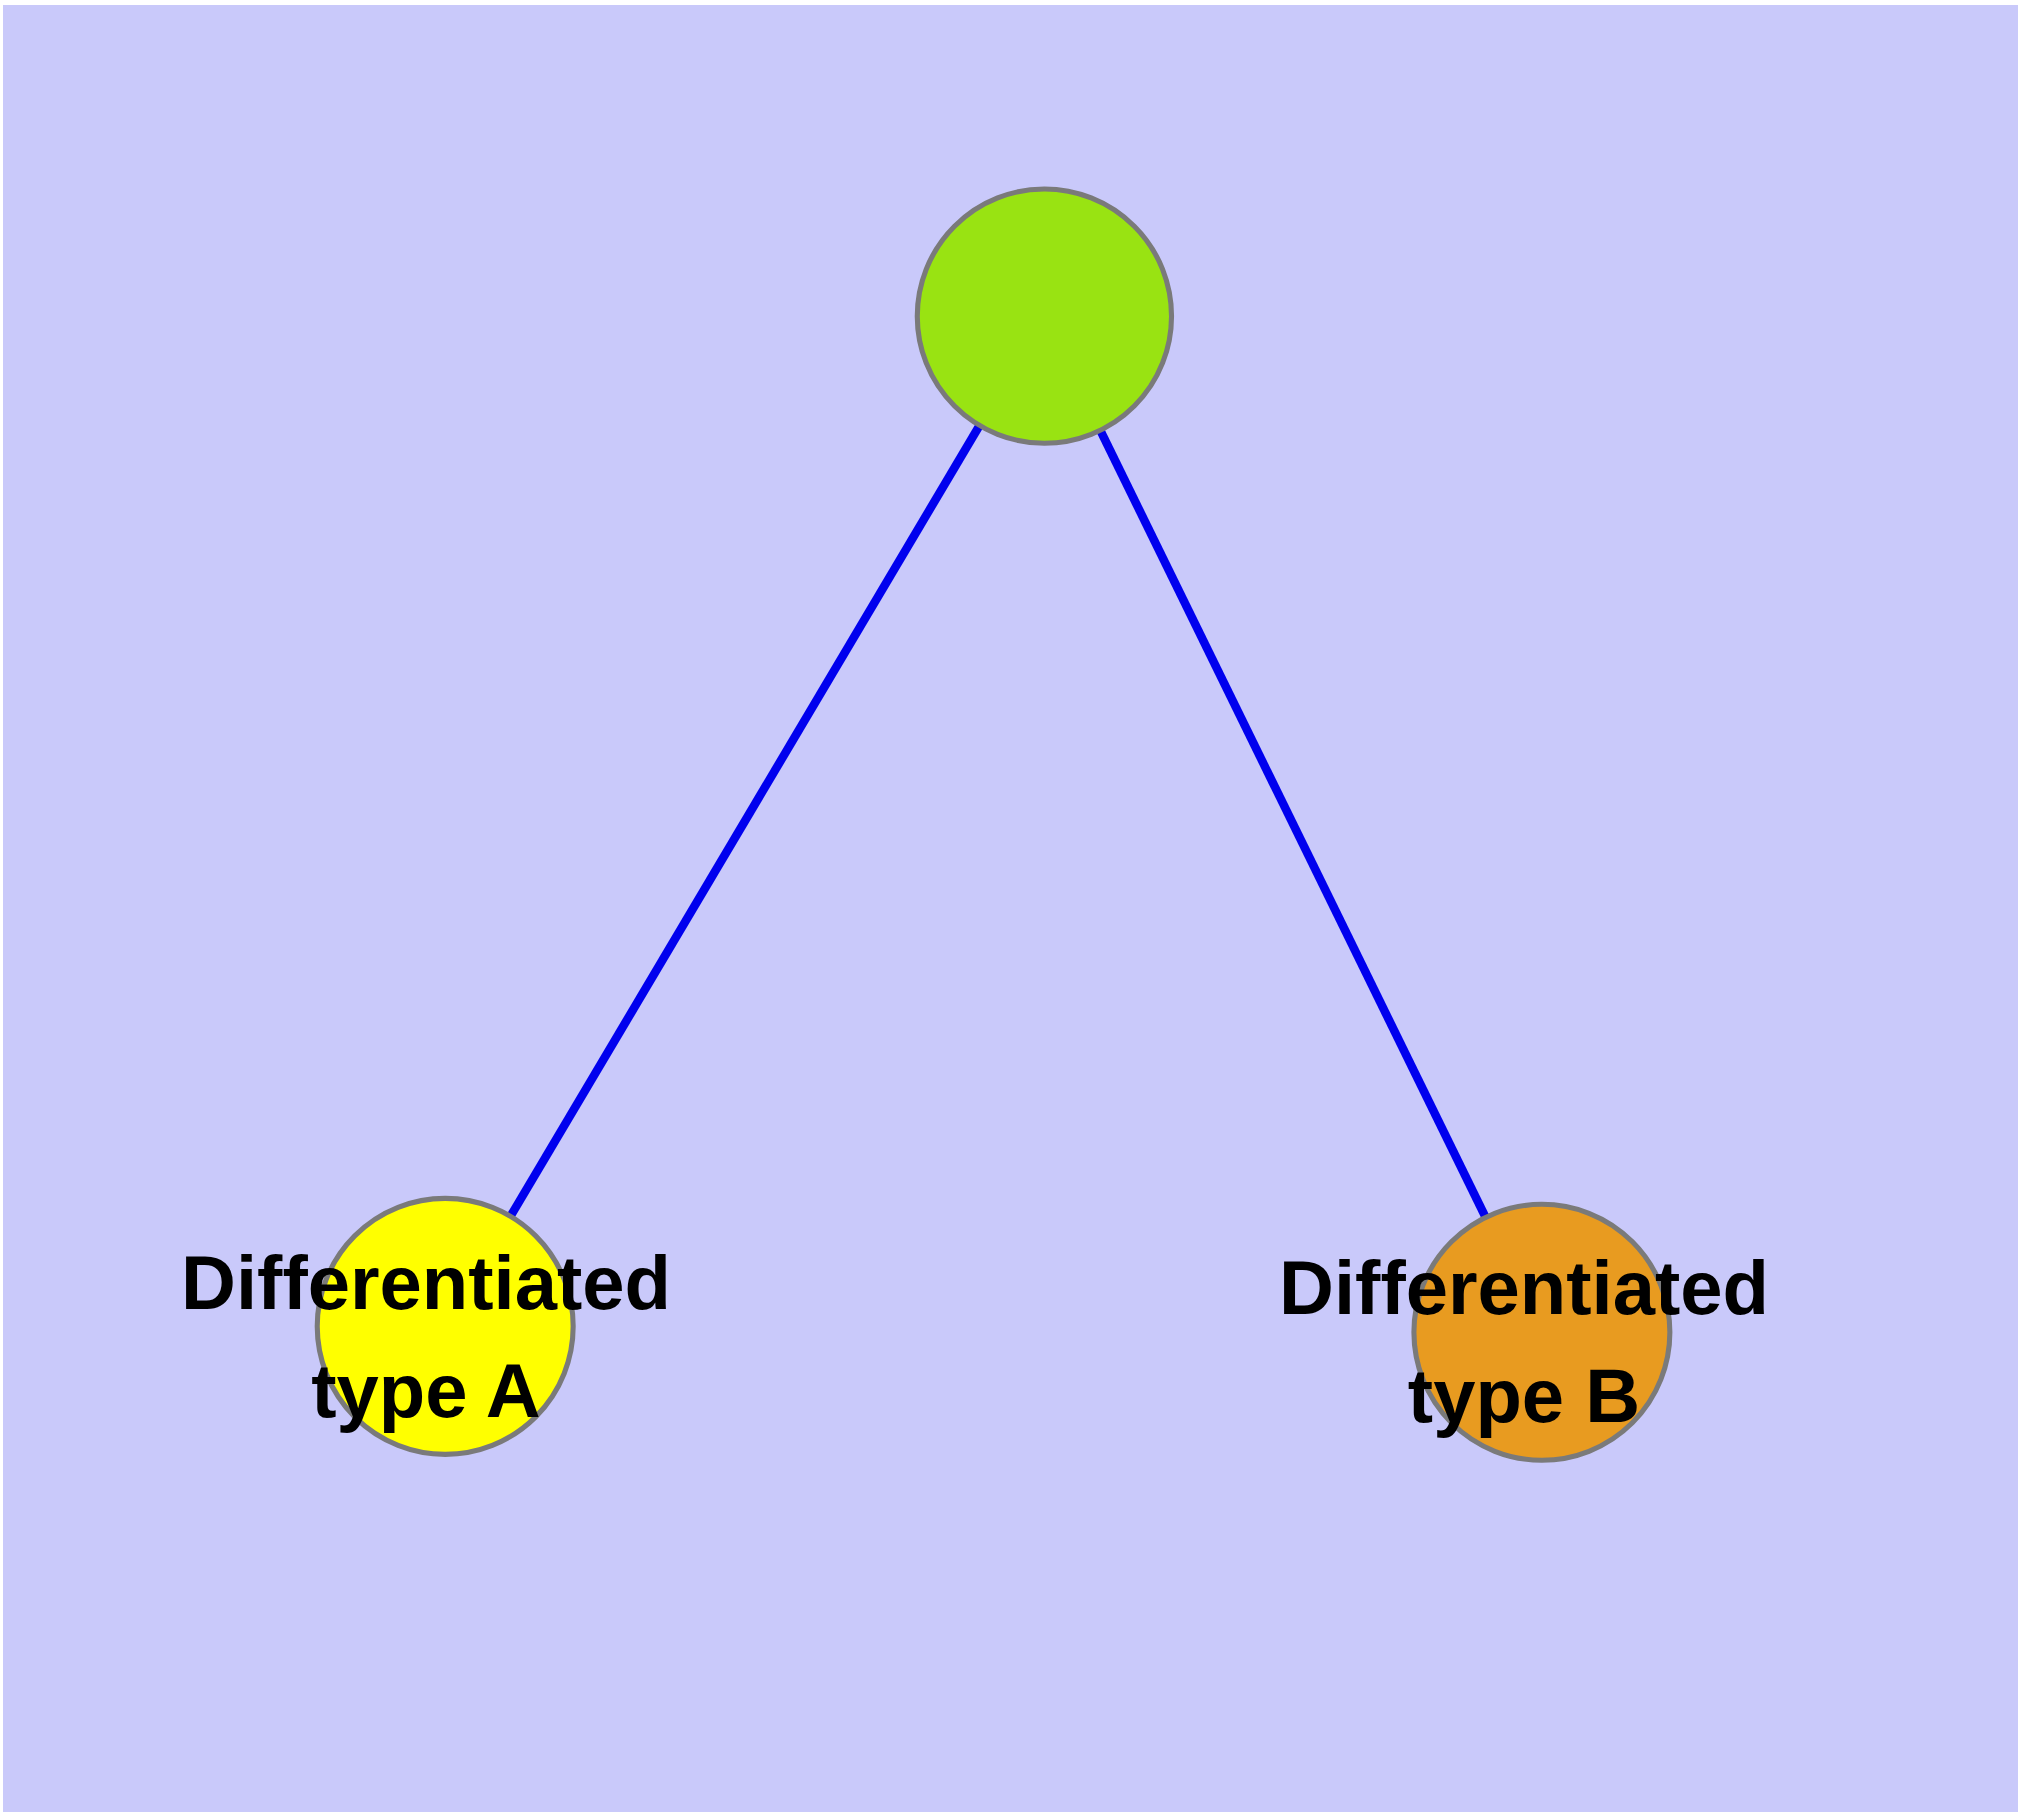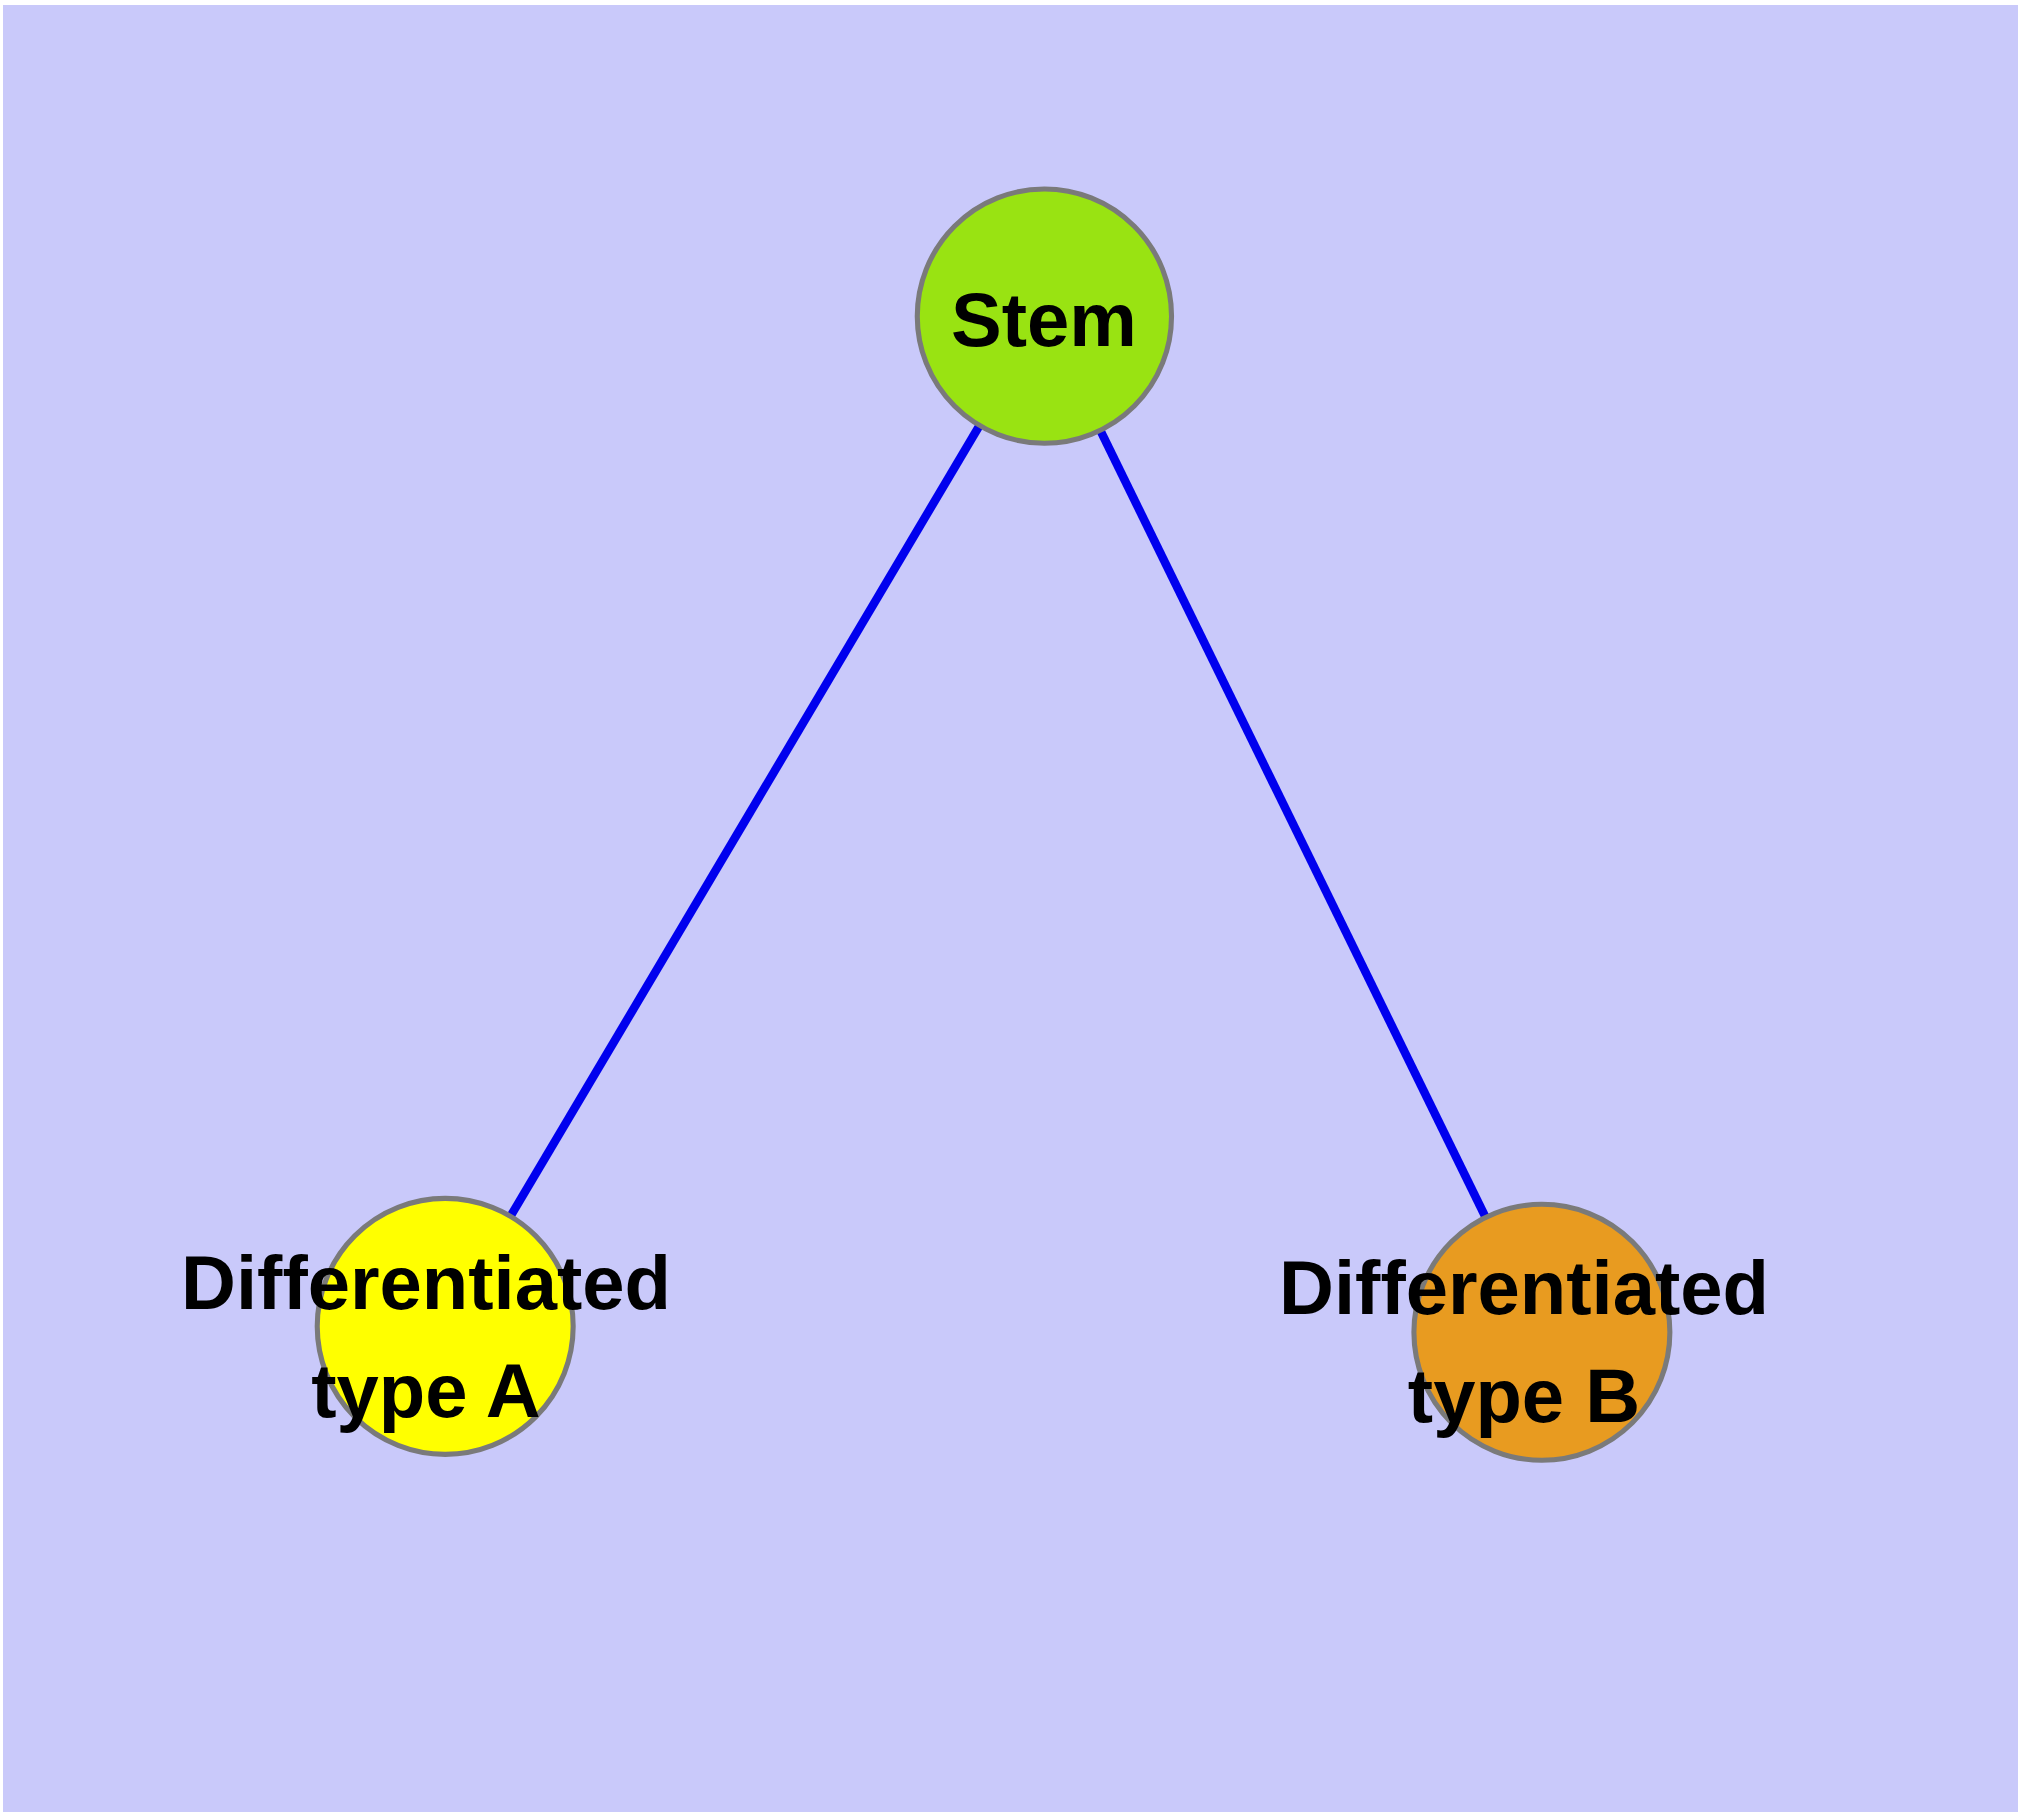--- a/index.html
+++ b/index.html
@@ -50,21 +50,20 @@
   <svg class="graph" width="2021" height="1812" viewBox="0 0 2384 2138">
 
     <line x1="1232" y1="373" x2="525" y2="1565" stroke-width="10" stroke="#0000EE"></line>
     <line x1="1232" y1="373" x2="1819" y2="1572" stroke-width="10" stroke="#0000EE"></line>
 
     <circle cx="1232" cy="373" r="150" stroke-width="6" fill="#99E312" stroke="#7A7A7A"></circle>
     <circle cx="525" cy="1565" r="151" stroke-width="6" fill="#FFFF00" stroke="#7A7A7A"></circle>
     <circle cx="1819" cy="1572" r="151" stroke-width="6" fill="#E89B20" stroke="#7A7A7A"></circle>
   </svg>
 
-  <div class="node-label" style="left:1044px; top:320px;">Stem</div>
 
   <div class="node-label" style="left:426px; top:1337px;">Differentiated
 type A</div>
 
   <div class="node-label" style="left:1524px; top:1342px;">Differentiated
 type B</div>
 
 </div>
 
 

